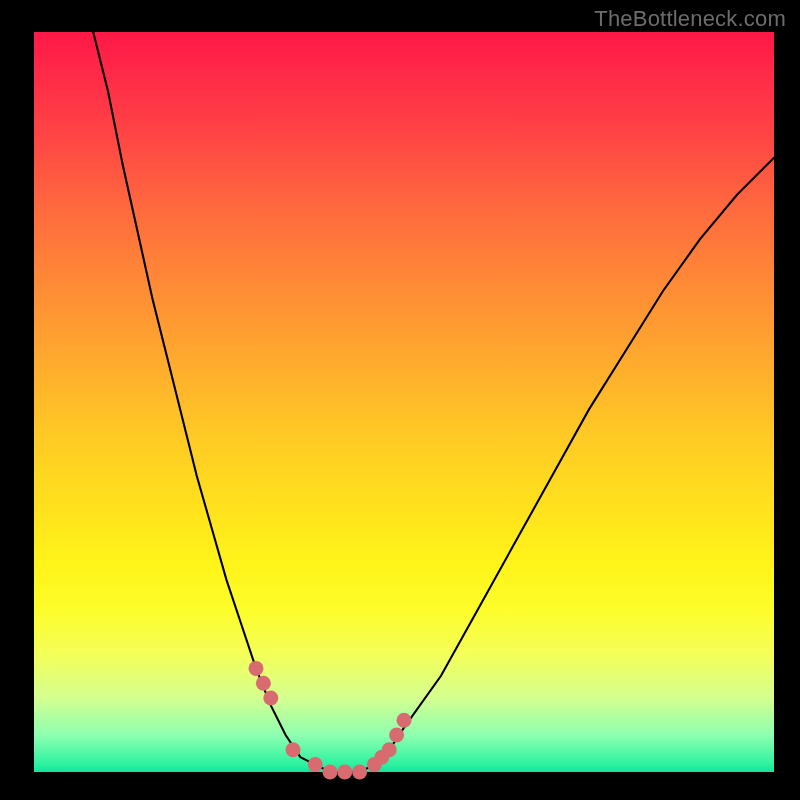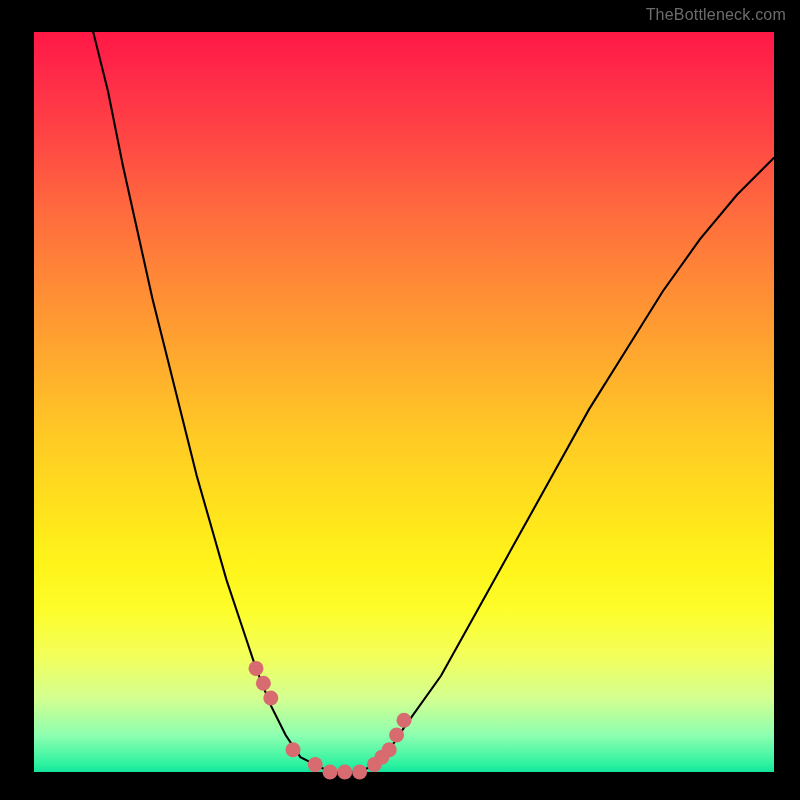--- a/index.html
+++ b/index.html
@@ -39,21 +39,21 @@
       #8effb0 95%,
       #2cf2a0 99%,
       #12e39b 100%
     );
   }
   .watermark {
     position: absolute;
     top: 6px;
     right: 14px;
     color: #6c6c6c;
-    font-size: 16px;
+    font-size: 22px;
     font-weight: 500;
     letter-spacing: 0.2px;
     user-select: none;
   }
   svg.curve {
     position: absolute;
     left: 0; top: 0;
     width: 740px;
     height: 740px;
     overflow: visible;

